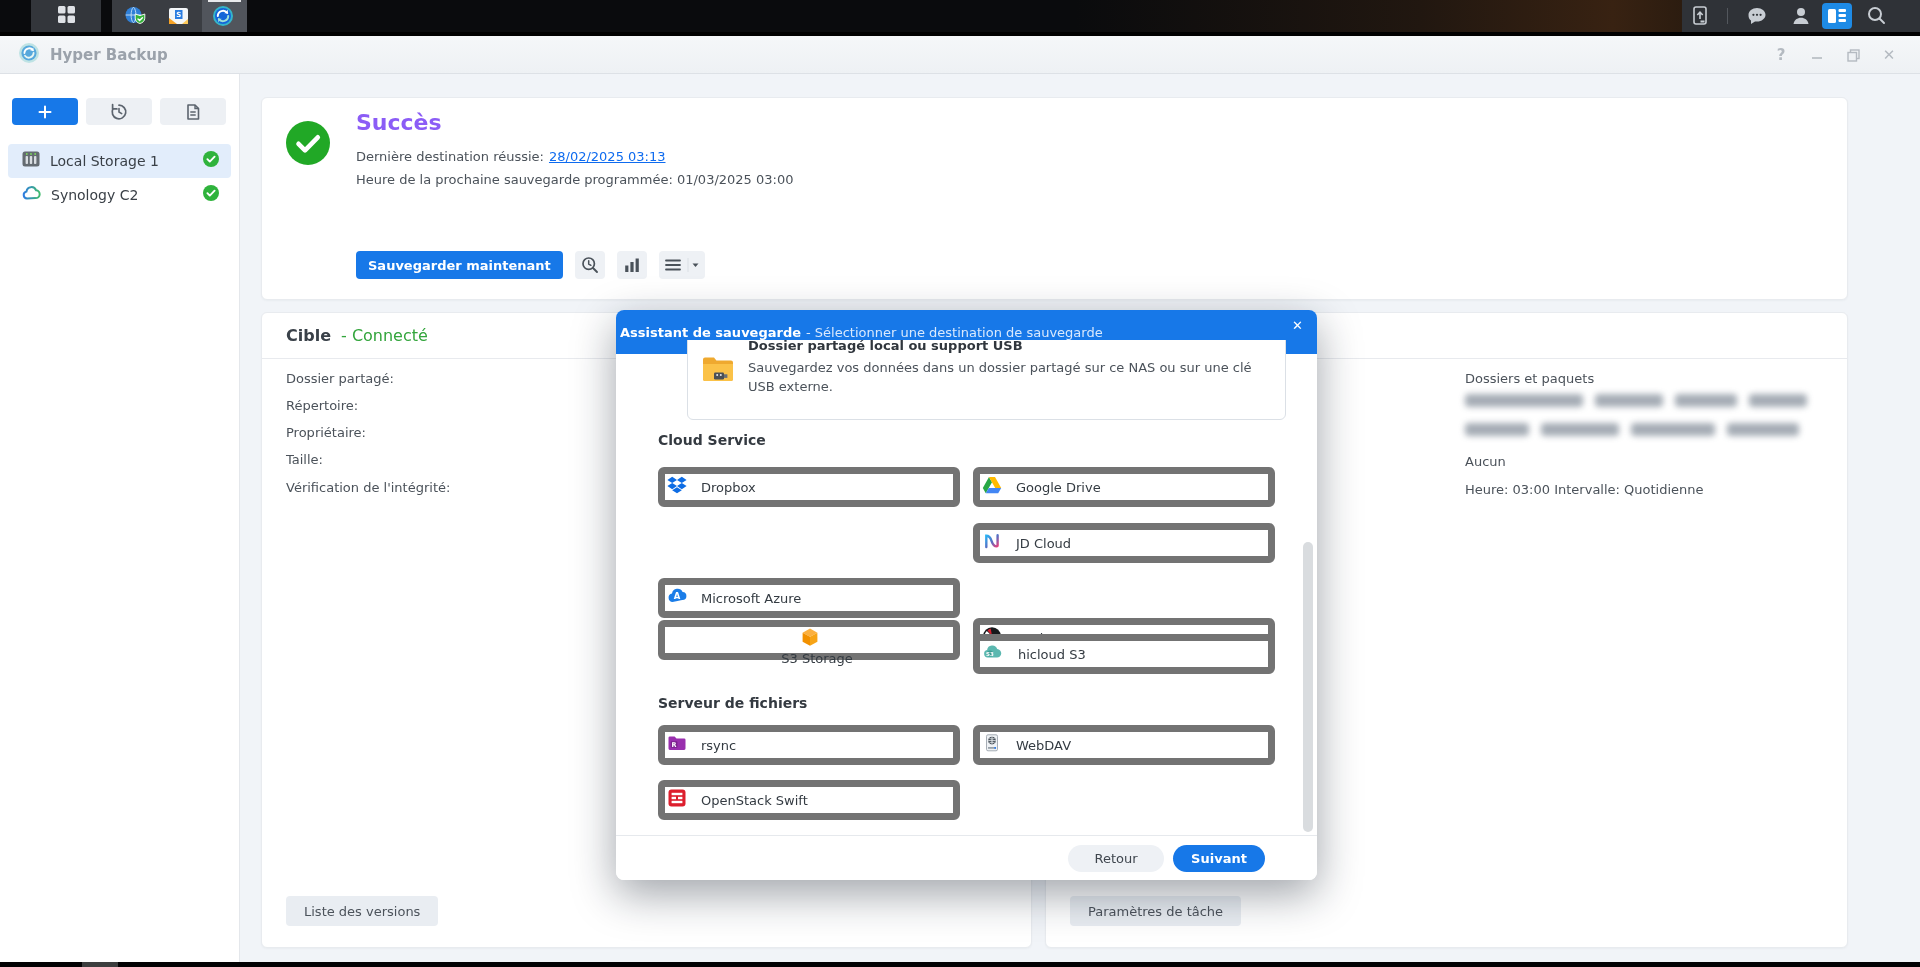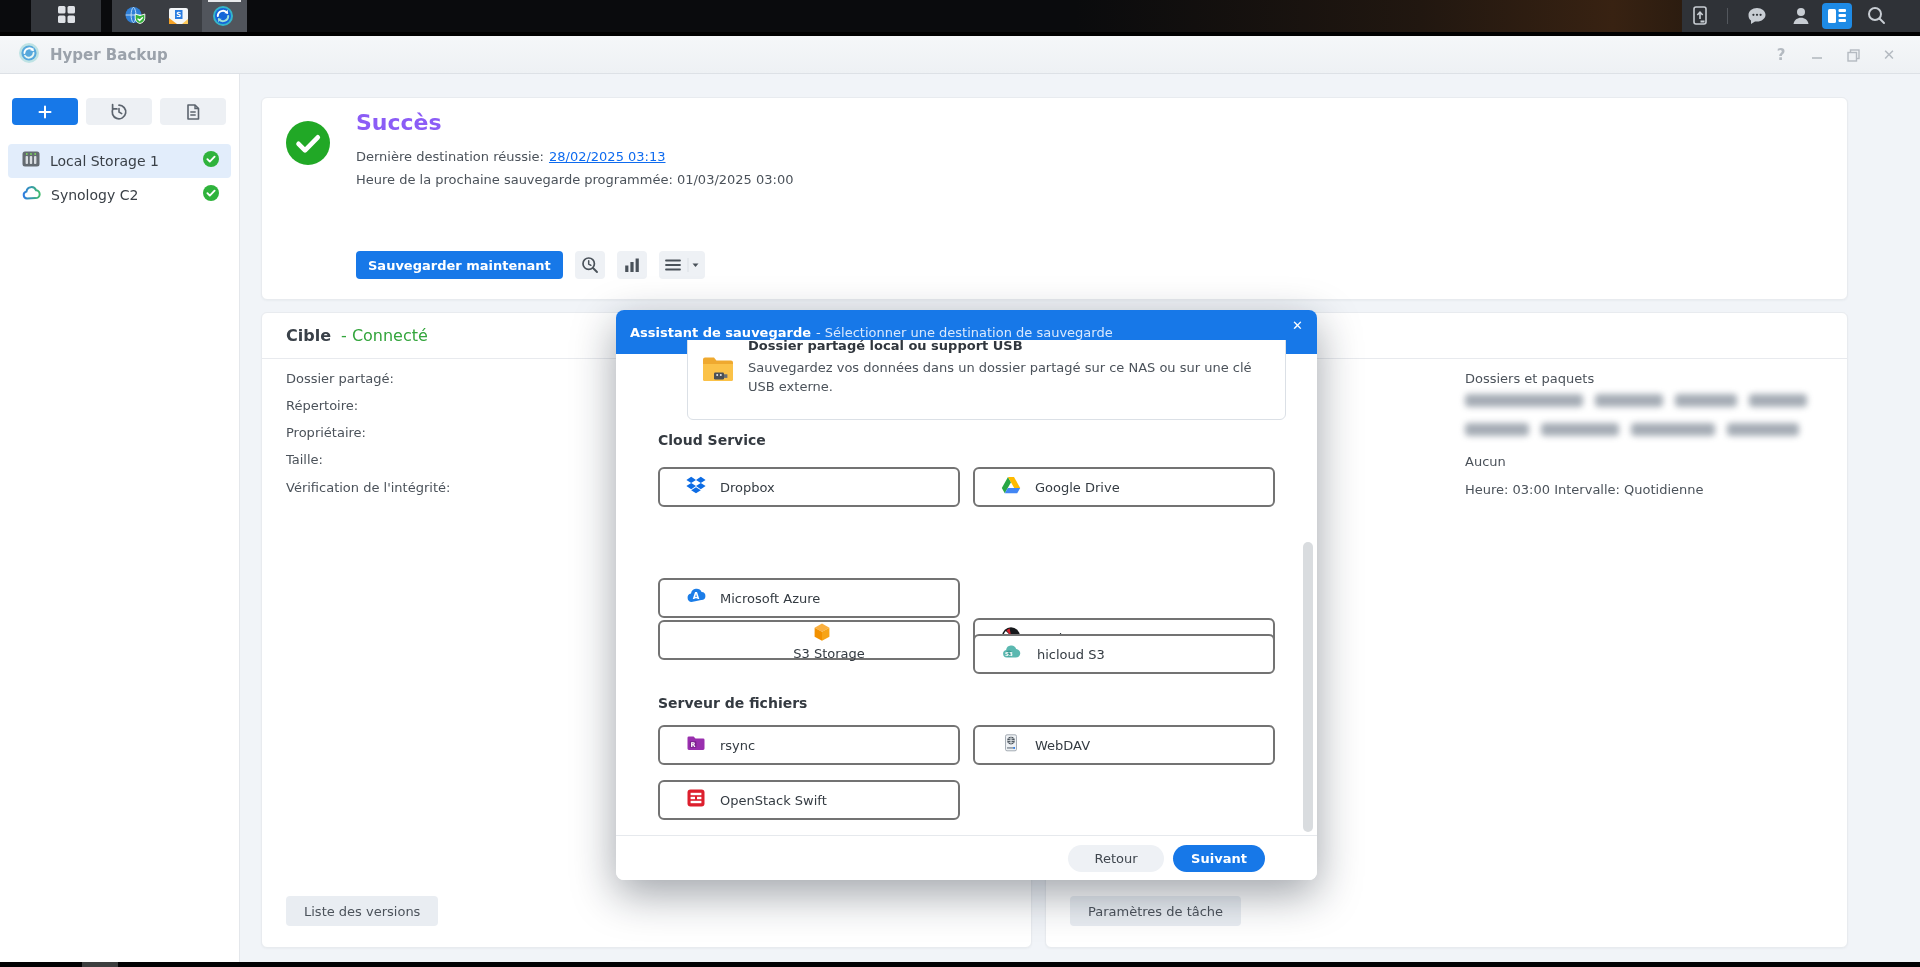--- a/index.html
+++ b/index.html
@@ -62,31 +62,31 @@
   .panel-header { position:absolute; left:0; right:0; top:0; height:46px; border-bottom:1px solid #e8eaee; display:flex; align-items:baseline; padding:13px 0 0 24px; }
   .panel-title { font-size:16px; font-weight:bold; color:#3a4149; }
   .panel-status { margin-left:10px; font-size:16px; color:#33a53c; }
   .field-label { position:absolute; left:24px; font-size:13px; color:#4b525a; }
   .panel-bottom-btn { position:absolute; left:24px; bottom:21px; height:30px; padding:0 18px; border-radius:4px; background:#e9edf2; color:#4c535b; font-size:13px; display:flex; align-items:center; white-space:nowrap; }
   .sum-text { position:absolute; left:419px; font-size:13px; color:#4b525a; }
   .blur-row { position:absolute; left:419px; height:14px; display:flex; gap:12px; }
   .blur-seg { height:13px; border-radius:4px; background:#8f98a3; filter:blur(3px); opacity:.8; }
   
   .dialog { position:absolute; left:616px; top:310px; width:701px; height:570px; background:#fff; border-radius:8px; box-shadow:0 14px 44px rgba(15,25,40,.4); z-index:50; }
-  .dialog-header { position:absolute; left:0; top:0; width:100%; height:44px; background:#1778e8; border-radius:8px 8px 0 0; display:flex; align-items:center; padding:0 14px; }
+  .dialog-header { position:absolute; left:0; top:0; width:100%; height:44px; background:#1778e8; border-radius:8px 8px 0 0; display:flex; align-items:center; padding:0 4px; }
   .dialog-title { font-size:13px; font-weight:bold; color:#fff; }
   .dialog-subtitle { font-size:13px; color:#d9e9fd; margin-left:5px; }
   .dialog-close { position:absolute; right:14px; top:0; height:30px; display:flex; align-items:center; color:#fff; font-size:13px; font-weight:bold; }
   .dialog-scroll { position:absolute; left:0; top:30px; width:100%; height:495px; overflow:hidden; }
   .local-card { position:absolute; left:71px; top:-10px; width:599px; height:90px; border:1px solid #dbe0e6; border-radius:6px; background:#fff; }
   .local-card .lc-icon { position:absolute; left:13px; top:22px; }
   .local-card .lc-title { position:absolute; left:60px; top:7px; font-size:13px; font-weight:bold; color:#30363d; }
   .local-card .lc-desc { position:absolute; left:60px; top:27px; width:525px; font-size:13px; line-height:19px; color:#4b525a; }
   .section-label { position:absolute; left:42px; font-size:14px; font-weight:bold; color:#343a41; }
-  .provider-card { position:absolute; width:302px; height:40px; border:2px solid #737373; border-radius:6px; background:#fff; display:flex; align-items:center; padding-left:26px; }
+  .provider-card { position:absolute; width:302px; height:40px; border:7px solid #737373; border-radius:6px; background:#fff; display:flex; align-items:center; padding-left:2px; }
   .provider-label { margin-left:14px; font-size:13px; color:#343b42; }
   .dialog-thumb { position:absolute; right:4px; top:202px; width:10px; height:290px; border-radius:5px; background:#d9dcdf; }
   .dialog-footer { position:absolute; left:0; bottom:0; width:100%; height:45px; border-top:1px solid #e6e9ed; border-radius:0 0 8px 8px; background:#fff; display:flex; align-items:center; justify-content:flex-end; padding-right:52px; gap:9px; }
   .btn-pill { height:27px; border-radius:14px; font-size:13px; display:flex; align-items:center; justify-content:center; white-space:nowrap; }
   .btn-back { width:96px; background:#eef1f5; color:#3f464e; }
   .btn-next { width:92px; background:#1778e8; color:#fff; font-weight:bold; }
   
   .bottom-strip { position:absolute; left:0; top:962px; width:1920px; height:5px; background:#020203; }
   .bottom-strip-light { position:absolute; left:82px; top:0; width:36px; height:5px; background:#3c3e3e; }
 </style>
@@ -396,20 +396,35 @@
       <div class="provider-card" style="left:357px; top:127px;">
         <span>
           <svg width="20" height="20" viewBox="0 0 20 20">
             <polygon points="7,2 0.8,13 3.8,18.2 10,7.2" fill="#28a745"></polygon>
             <polygon points="7,2 13,2 19.2,13 13.2,13" fill="#ffba00"></polygon>
             <polygon points="19.2,13 6.8,13 3.8,18.2 16.2,18.2" fill="#4286f4"></polygon>
           </svg>
         </span>
         <span class="provider-label">Google Drive</span>
       </div>
+      <div class="provider-card" style="left:357px; top:183px;">
+        <span>
+          <svg width="20" height="20" viewBox="0 0 20 20">
+            <defs>
+                <linearGradient id="jdg" x1="0" y1="0" x2="1" y2="1">
+                  <stop offset="0" stop-color="#29b6f6"></stop>
+                  <stop offset=".55" stop-color="#5c6bc0"></stop>
+                  <stop offset="1" stop-color="#ec407a"></stop>
+                </linearGradient>
+              </defs>
+            <path d="M4.3 16V4.8c3.2 0 4.2 2 5.2 5s2.1 5.4 5.2 5.6c.6 0 .9-.2.9-.8V4.2" stroke="url(#jdg)" stroke-width="2.4" fill="none" stroke-linecap="round"></path>
+          </svg>
+        </span>
+        <span class="provider-label">JD Cloud</span>
+      </div>
       <div class="provider-card" style="left:42px; top:238px;">
         <span>
           <svg width="20" height="20" viewBox="0 0 20 20">
             <path d="M5.6 16a4.3 4.3 0 01-.6-8.5A5.6 5.6 0 0115.6 6a4 4 0 01-.4 8z" fill="#1b7de8"></path>
             <text x="10" y="13.4" font-size="8.5" font-weight="bold" fill="#fff" text-anchor="middle" font-family="DejaVu Sans">A</text>
           </svg>
         </span>
         <span class="provider-label">Microsoft Azure</span>
       </div>
       <div class="provider-card" style="left:357px; top:238px;margin-top:40px;">

